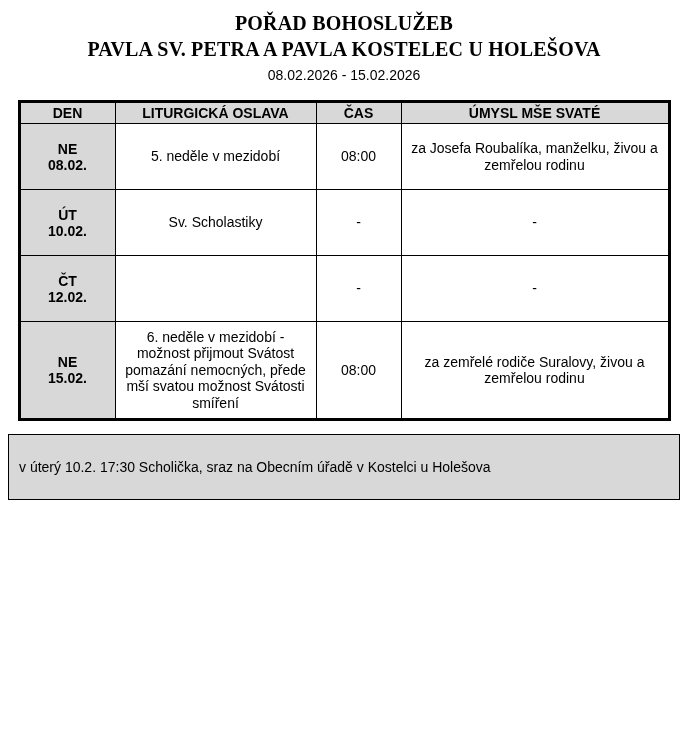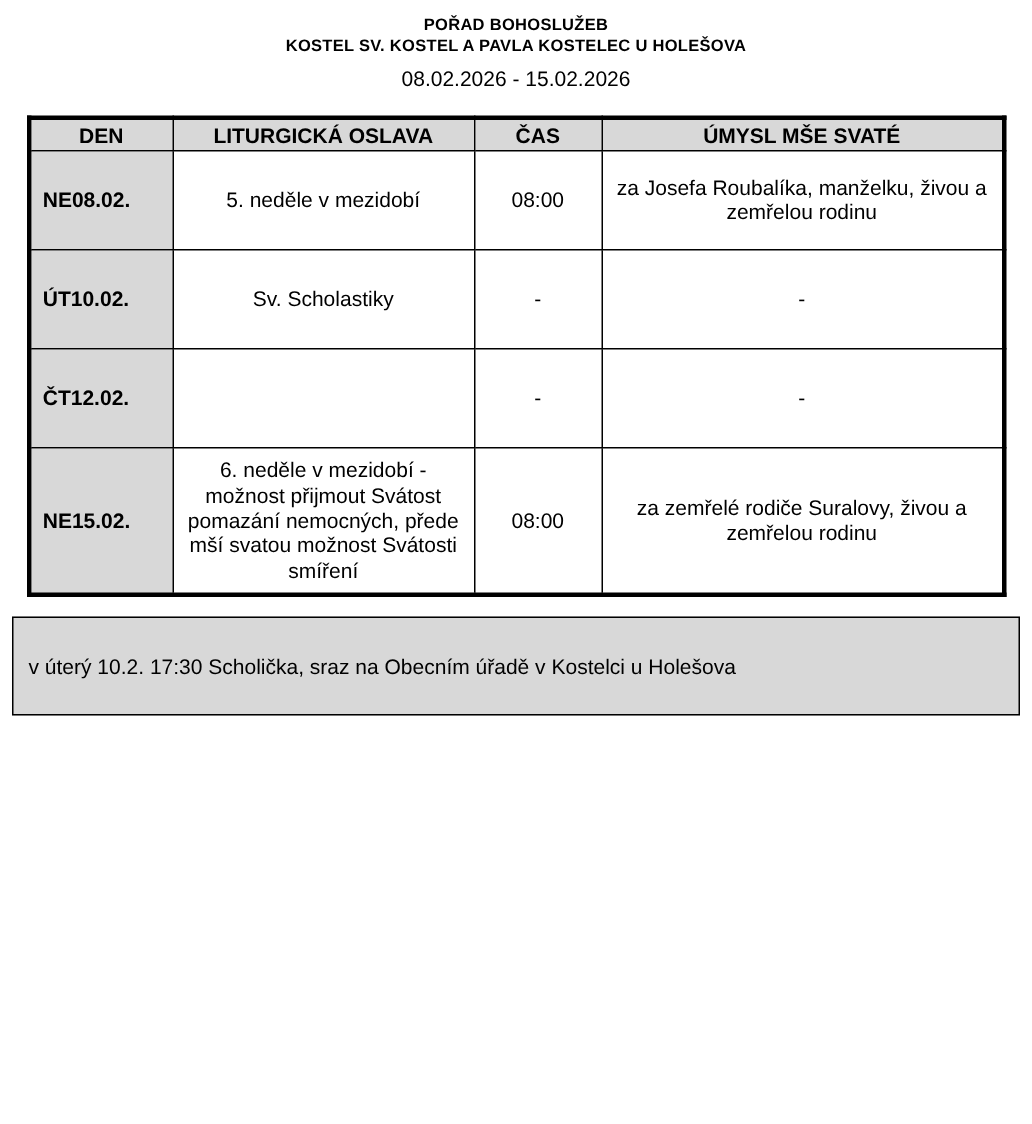--- a/index.html
+++ b/index.html
@@ -24,23 +24,24 @@
   .page {
     width: 688px;
     padding-top: 10px;
   }
   .doc-header {
     text-align: center;
     line-height: 1.3;
   }
   .doc-title,
   .doc-subtitle {
-    font-size: 11px;
+    font-size: 20px;
     font-weight: bold;
     letter-spacing: 0.2px;
+    font-family: Liberation Serif, serif;
   }
   .doc-daterange {
     font-size: 14px;
     margin-top: 4px;
   }
   table.schedule {
     border-collapse: collapse;
     table-layout: fixed;
     width: 650px;
     margin: 16px auto 0 auto;
@@ -68,22 +69,23 @@
   }
   .schedule tbody tr { height: 66px; }
   .schedule tbody tr:last-child { height: 98px; }
   td.den {
     background: var(--shade);
     font-weight: bold;
     padding: 0 8px;
   }
   .den-inner {
     display: flex;
-    justify-content: flex-start;
+    justify-content: flex-end;
     align-items: center;
+    flex-direction: column;
   }
   td.oslava, td.cas, td.umysl {
     text-align: center;
     line-height: 1.18;
   }
   .footer-note {
     width: 672px;
     margin: 13px auto 0 auto;
     border: 1px solid var(--border);
     background: var(--shade);
@@ -91,21 +93,21 @@
     padding: 24px 10px;
   }
 </style>
 </head>
 <body>
 
 <div class="page">
 
   <div class="doc-header">
     <div class="doc-title">POŘAD BOHOSLUŽEB</div>
-    <div class="doc-subtitle">KOSTEL SV. KOSTEL A PAVLA KOSTELEC U HOLEŠOVA</div>
+    <div class="doc-subtitle">PAVLA SV. PETRA A PAVLA KOSTELEC U HOLEŠOVA</div>
     <div class="doc-daterange">08.02.2026 - 15.02.2026</div>
   </div>
 
   <table class="schedule">
     <colgroup>
       <col class="c-den">
       <col class="c-oslava">
       <col class="c-cas">
       <col class="c-umysl">
     </colgroup>

